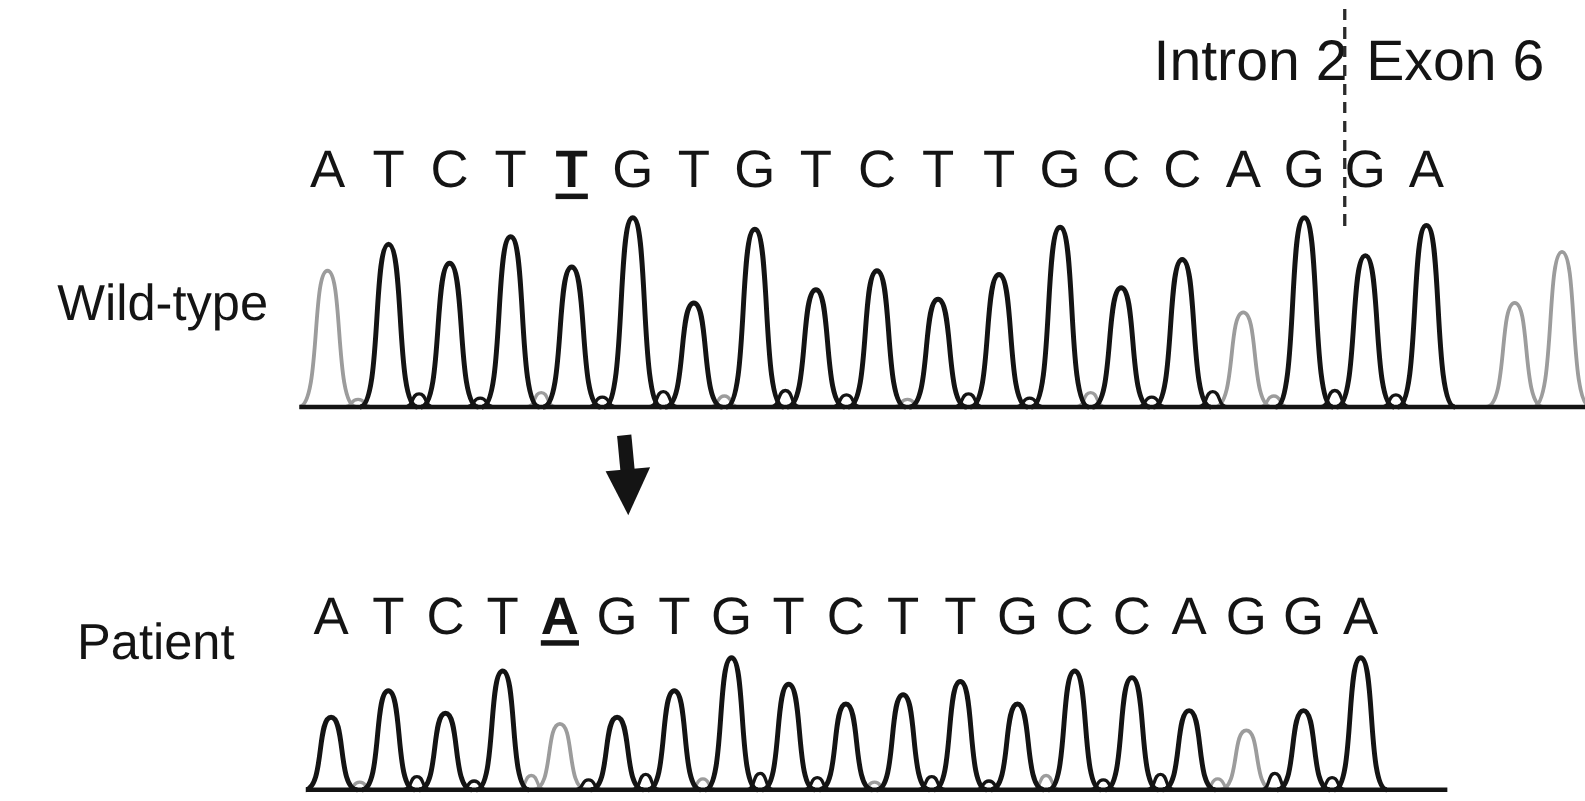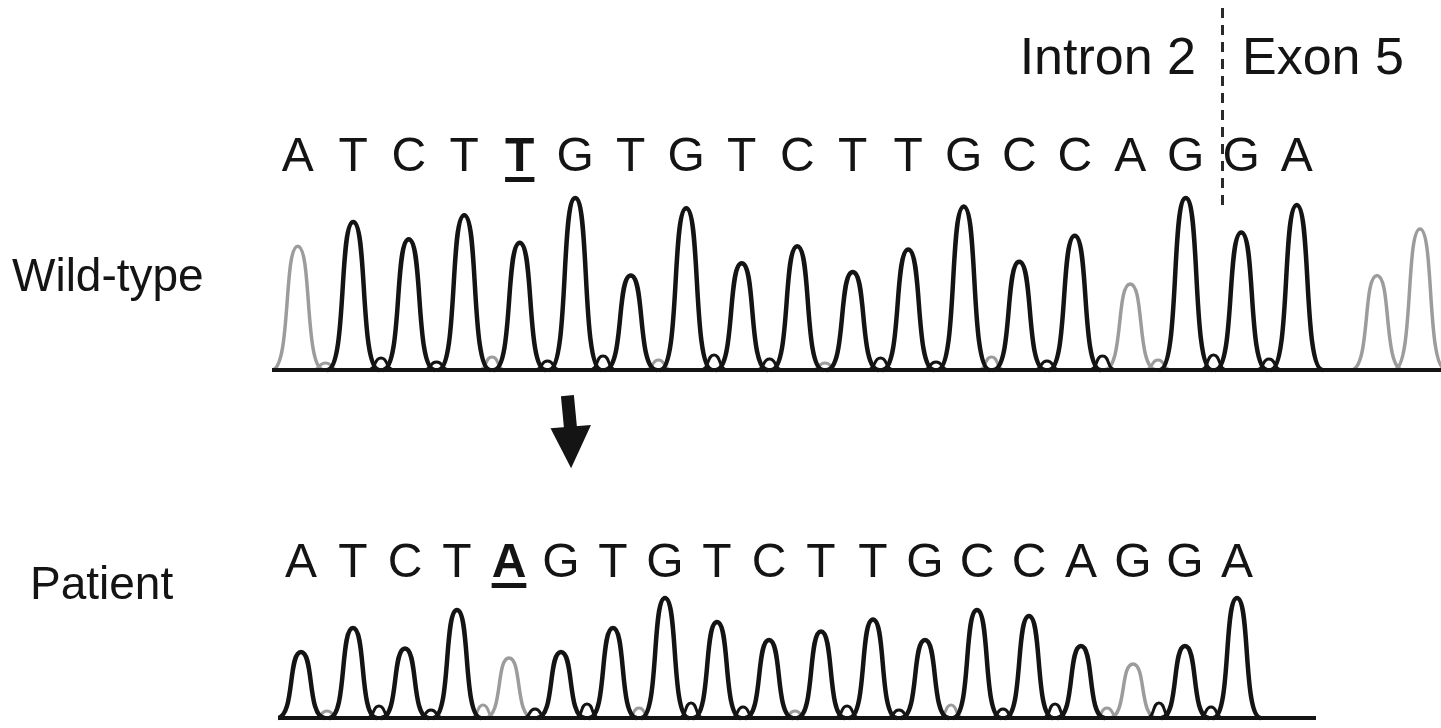--- a/index.html
+++ b/index.html
@@ -14,35 +14,36 @@
     overflow: hidden;
   }
   .region-label {
     position: absolute;
     top: 28px;
     font-size: 52px;
     line-height: 1.1;
     white-space: nowrap;
     color: #141414;
   }
-  #intron-label { right: 245px; }
+  #intron-label { right: 216px; }
   #exon-label  { left: 1242px; }
   .dashed-line {
     position: absolute;
     left: 1221px;
     top: 8px;
     width: 3px;
     height: 198px;
     background: repeating-linear-gradient(180deg, #2a2a2a 0 10px, transparent 10px 17px);
   }
   .row-label {
     position: absolute;
     font-size: 46px;
     line-height: 1.1;
     white-space: nowrap;
+    margin-left: 40px;
   }
   #wt-label { left: 12px;  top: 250px; }
   #pt-label { left: 30px;  top: 558px; }
   .seq {
     position: absolute;
     display: flex;
     font-size: 48px;
     line-height: 1.05;
   }
   #wt-seq { left: 270px; top: 130px; }
@@ -63,21 +64,21 @@
     top: 392px;
     transform: rotate(5deg);
   }
 </style>
 </head>
 <body>
 
 <div class="figure">
 
   <span class="region-label" id="intron-label">Intron 2</span>
-  <span class="region-label" id="exon-label">Exon 5</span>
+  <span class="region-label" id="exon-label">Exon 6</span>
   <div class="dashed-line"></div>
 
   <span class="row-label" id="wt-label">Wild-type</span>
   <div class="seq" id="wt-seq">
       <span class="base" style="width: 55.5px;">A</span>
       <span class="base" style="width: 55.5px;">T</span>
       <span class="base" style="width: 55.5px;">C</span>
       <span class="base" style="width: 55.5px;">T</span>
       <span class="base mut" style="width: 55.5px;">T</span>
       <span class="base" style="width: 55.5px;">G</span>

